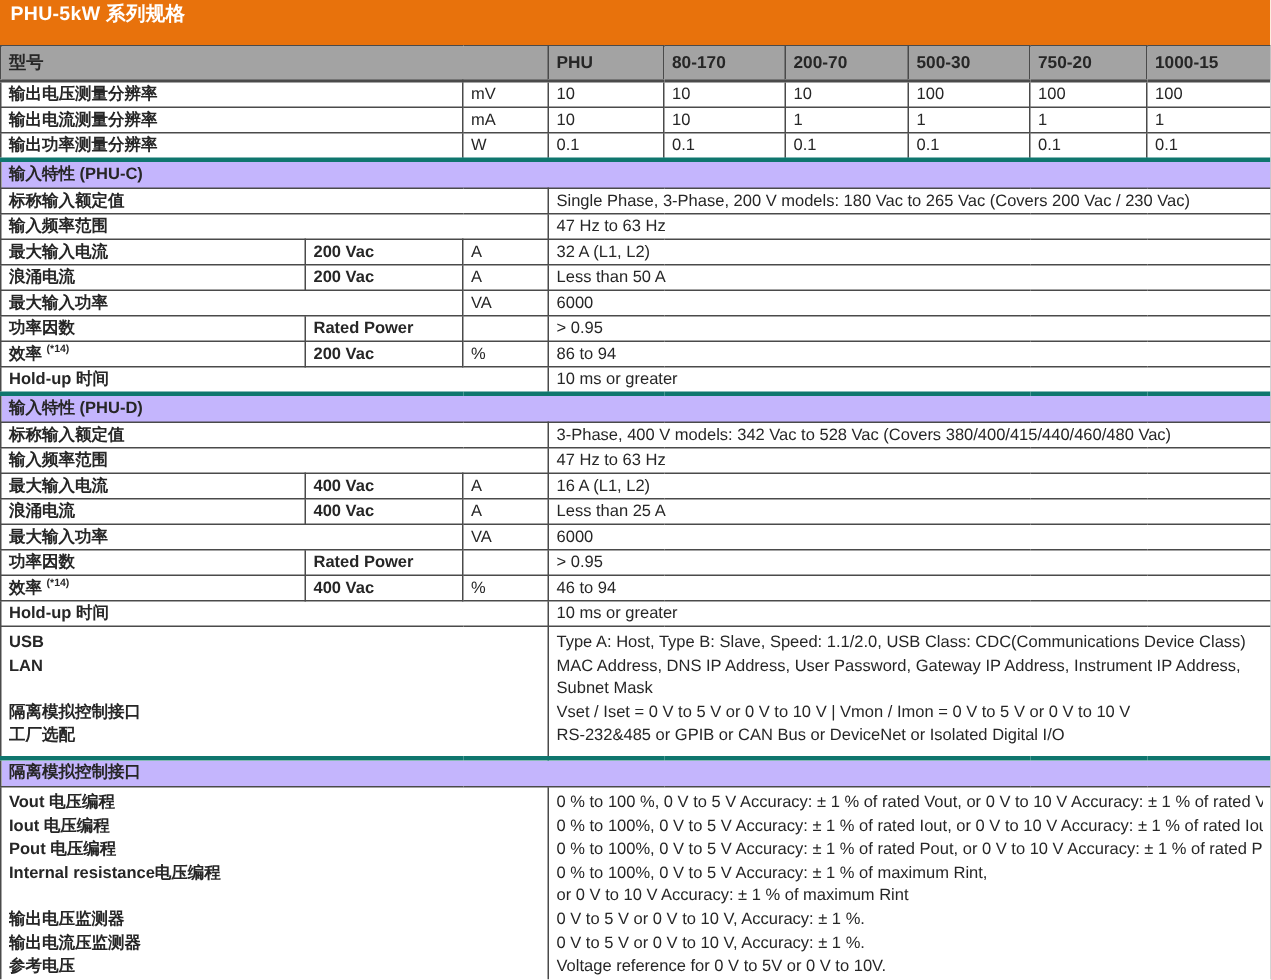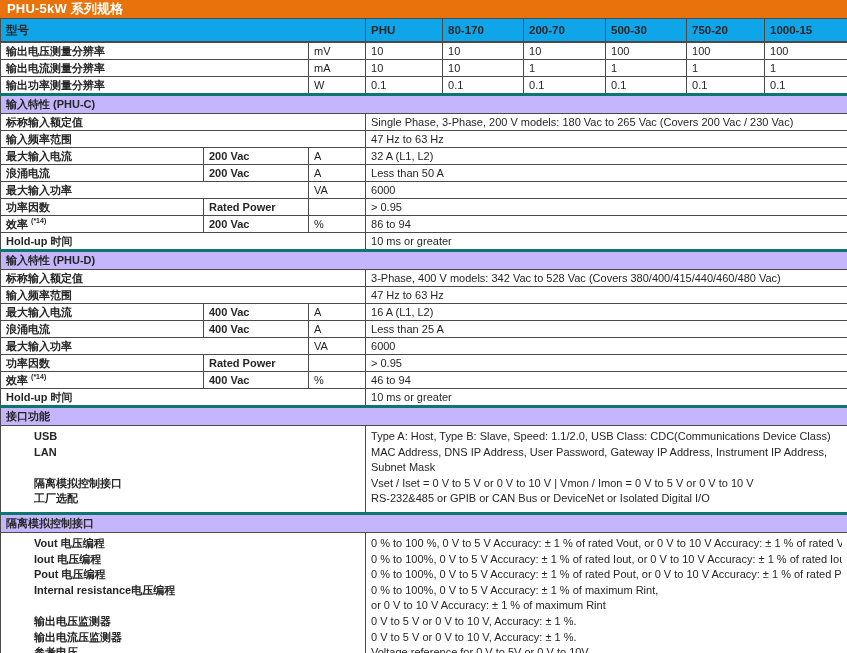--- a/index.html
+++ b/index.html
@@ -2,40 +2,40 @@
 <html><head>
 <meta charset="utf-8">
 <style>
   html,body{margin:0;padding:0;background:#fff;}
   .page{
     width:847px;height:653px;overflow:hidden;background:#fff;
     font-family:"Liberation Sans","DejaVu Sans",sans-serif;
     color:#262626;box-sizing:border-box;
   }
   .titlebar{
-    height:18px;background:#e8720c;color:#fff;
+    height:30px;background:#e8720c;color:#fff;
     font-size:13px;font-weight:bold;line-height:18px;
     padding-left:7px;letter-spacing:.2px;
   }
   table.spec{
     width:847px;border-collapse:collapse;table-layout:fixed;
     border-left:1px solid #4a4a4a;border-right:1px solid #4a4a4a;
     border-bottom:2px solid #5a5a5a;
   }
   td{
     border:1px solid #4a4a4a;
     font-size:11px;line-height:13px;
     padding:1px 5px 1px 5px;
     vertical-align:middle;
     overflow:hidden;white-space:nowrap;
   }
-  tr.head td{background:#0ea5e9;font-weight:bold;height:20px;font-size:11.5px;border-bottom:2px solid #4a4a4a;margin-top:32px;}
+  tr.head td{background:#a3a3a3;font-weight:bold;height:20px;font-size:11.5px;border-bottom:2px solid #4a4a4a;margin-top:32px;}
   tr.sec td{background:#c4b5fd;font-weight:bold;border-top:3px solid #0f766e;height:15px;}
   tr.r td{height:14px;}
-  .b{font-weight:bold;margin-left:28px;}
+  .b{font-weight:bold;}
   .c{text-align:left;}
   sup.fn{font-size:7px;font-weight:bold;vertical-align:super;line-height:0;}
   td.blk{vertical-align:top;padding-top:3px;padding-bottom:5px;}
   .line{min-height:15.6px;line-height:15.6px;font-size:11px;white-space:nowrap;overflow:hidden;}
 </style>
 </head>
 <body>
 
 <div class="page">
 
@@ -182,23 +182,20 @@
       <td class="b"><span>效率</span> <sup class="fn">(*14)</sup></td>
       <td class="b">400 Vac</td>
       <td class="c">%</td>
       <td colspan="6">46 to 94</td>
     </tr>
     <tr class="r">
       <td colspan="3" class="b">Hold-up 时间</td>
       <td colspan="6">10 ms or greater</td>
     </tr>
 
-    <tr class="sec">
-      <td colspan="9">接口功能</td>
-    </tr>
     <tr>
       <td colspan="3" class="blk">
         <div class="line b">USB</div>
         <div class="line b">LAN</div>
         <div class="line b"></div>
         <div class="line b">隔离模拟控制接口</div>
         <div class="line b">工厂选配</div>
       </td>
       <td colspan="6" class="blk">
         <div class="line">Type A: Host, Type B: Slave, Speed: 1.1/2.0, USB Class: CDC(Communications Device Class)</div>

